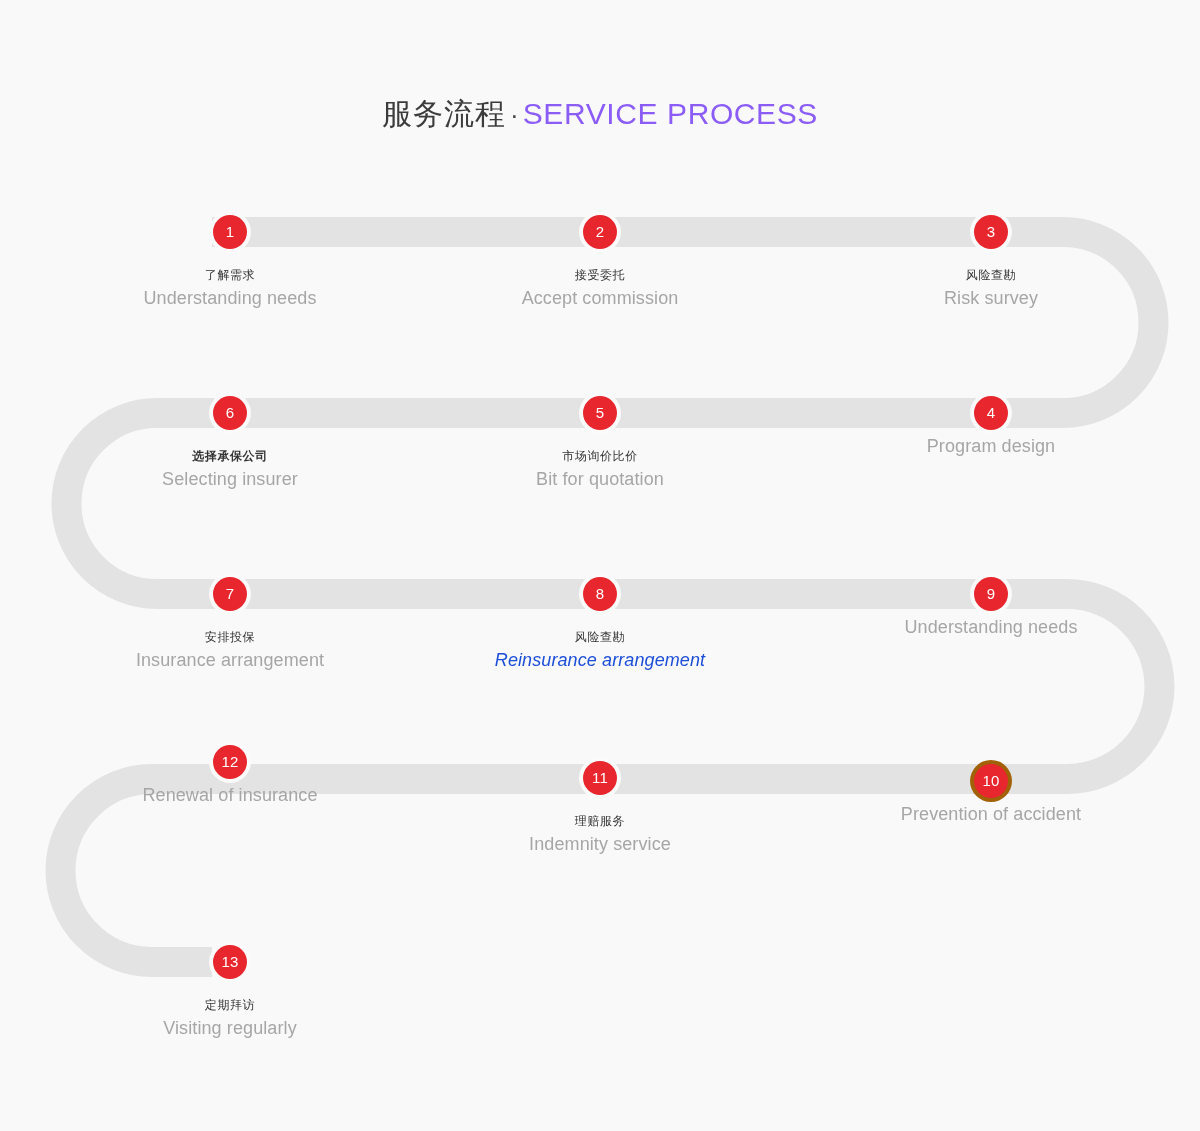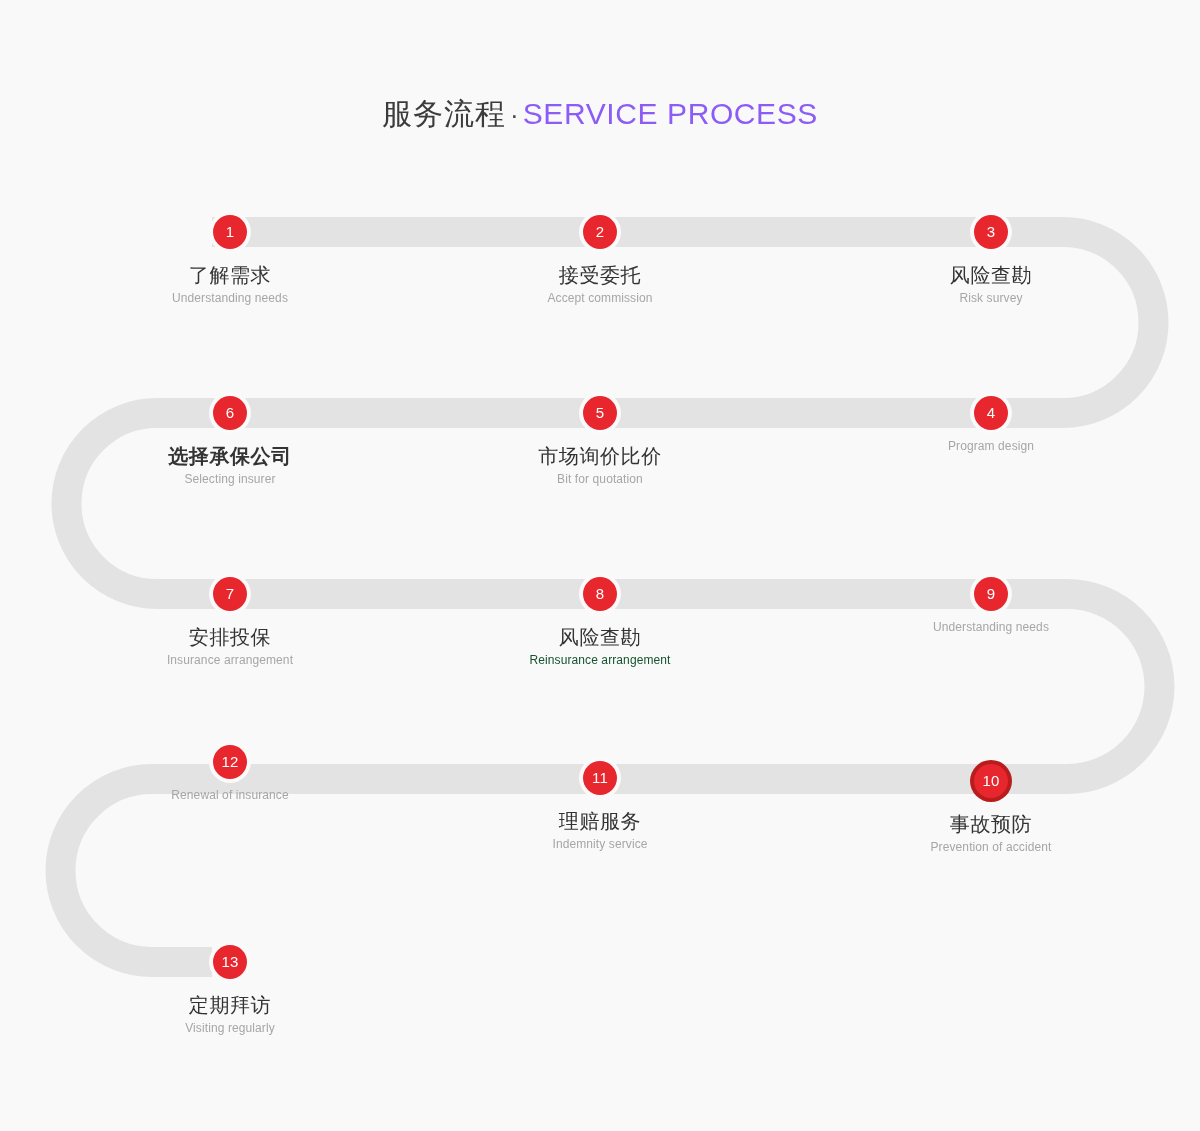--- a/index.html
+++ b/index.html
@@ -83,29 +83,29 @@
     border-radius: 50%;
     background: #e8262d;
     color: #ffffff;
     font-size: 15px;
     line-height: 34px;
     text-align: center;
     letter-spacing: 0.2px;
   }
   .step .label-cn {
     margin-top: 11px;
-    font-size: 20px;
+    font-size: 12px;
     color: #333333;
     line-height: 22px;
     letter-spacing: 0.6px;
     white-space: nowrap;
   }
   .step .label-en {
     margin-top: 3px;
-    font-size: 12px;
+    font-size: 18px;
     color: #a6a6a6;
     line-height: 19px;
     letter-spacing: 0.1px;
     white-space: nowrap;
   }
 </style>
 </head>
 <body style="background: rgb(249, 249, 249);">
 
 <div class="page">
@@ -174,33 +174,32 @@
           <div class="disc" style="background: rgb(232, 38, 45);">7</div>
         </div>
         <div class="label-cn" style="color: rgb(51, 51, 51);">安排投保</div>
         <div class="label-en" style="color: rgb(166, 166, 166);">Insurance arrangement</div>
       </div>
       <div class="step" style="left: 600px; top: 573px;">
         <div class="node" style="background: rgb(250, 250, 250);">
           <div class="disc" style="background: rgb(232, 38, 45);">8</div>
         </div>
         <div class="label-cn" style="color: rgb(51, 51, 51);">风险查勘</div>
-        <div class="label-en" style="color: #14532d;">Reinsurance arrangement</div>
+        <div class="label-en" style="color: #1d4ed8; font-style: italic;">Reinsurance arrangement</div>
       </div>
       <div class="step" style="left: 991px; top: 573px;">
         <div class="node" style="background: rgb(250, 250, 250);">
           <div class="disc" style="background: rgb(232, 38, 45);">9</div>
         </div>
         <div class="label-en" style="color: rgb(166, 166, 166);">Understanding needs</div>
       </div>
       <div class="step" style="left: 991px; top: 760px;">
-        <div class="node" style="background: #b91c1c;">
+        <div class="node" style="background: #a16207;">
           <div class="disc" style="background: rgb(232, 38, 45);">10</div>
         </div>
-        <div class="label-cn" style="color: rgb(51, 51, 51);">事故预防</div>
         <div class="label-en" style="color: rgb(166, 166, 166);">Prevention of accident</div>
       </div>
       <div class="step" style="left: 600px; top: 757px;">
         <div class="node" style="background: rgb(250, 250, 250);">
           <div class="disc" style="background: rgb(232, 38, 45);">11</div>
         </div>
         <div class="label-cn" style="color: rgb(51, 51, 51);">理赔服务</div>
         <div class="label-en" style="color: rgb(166, 166, 166);">Indemnity service</div>
       </div>
       <div class="step" style="left: 230px; top: 741px;">

